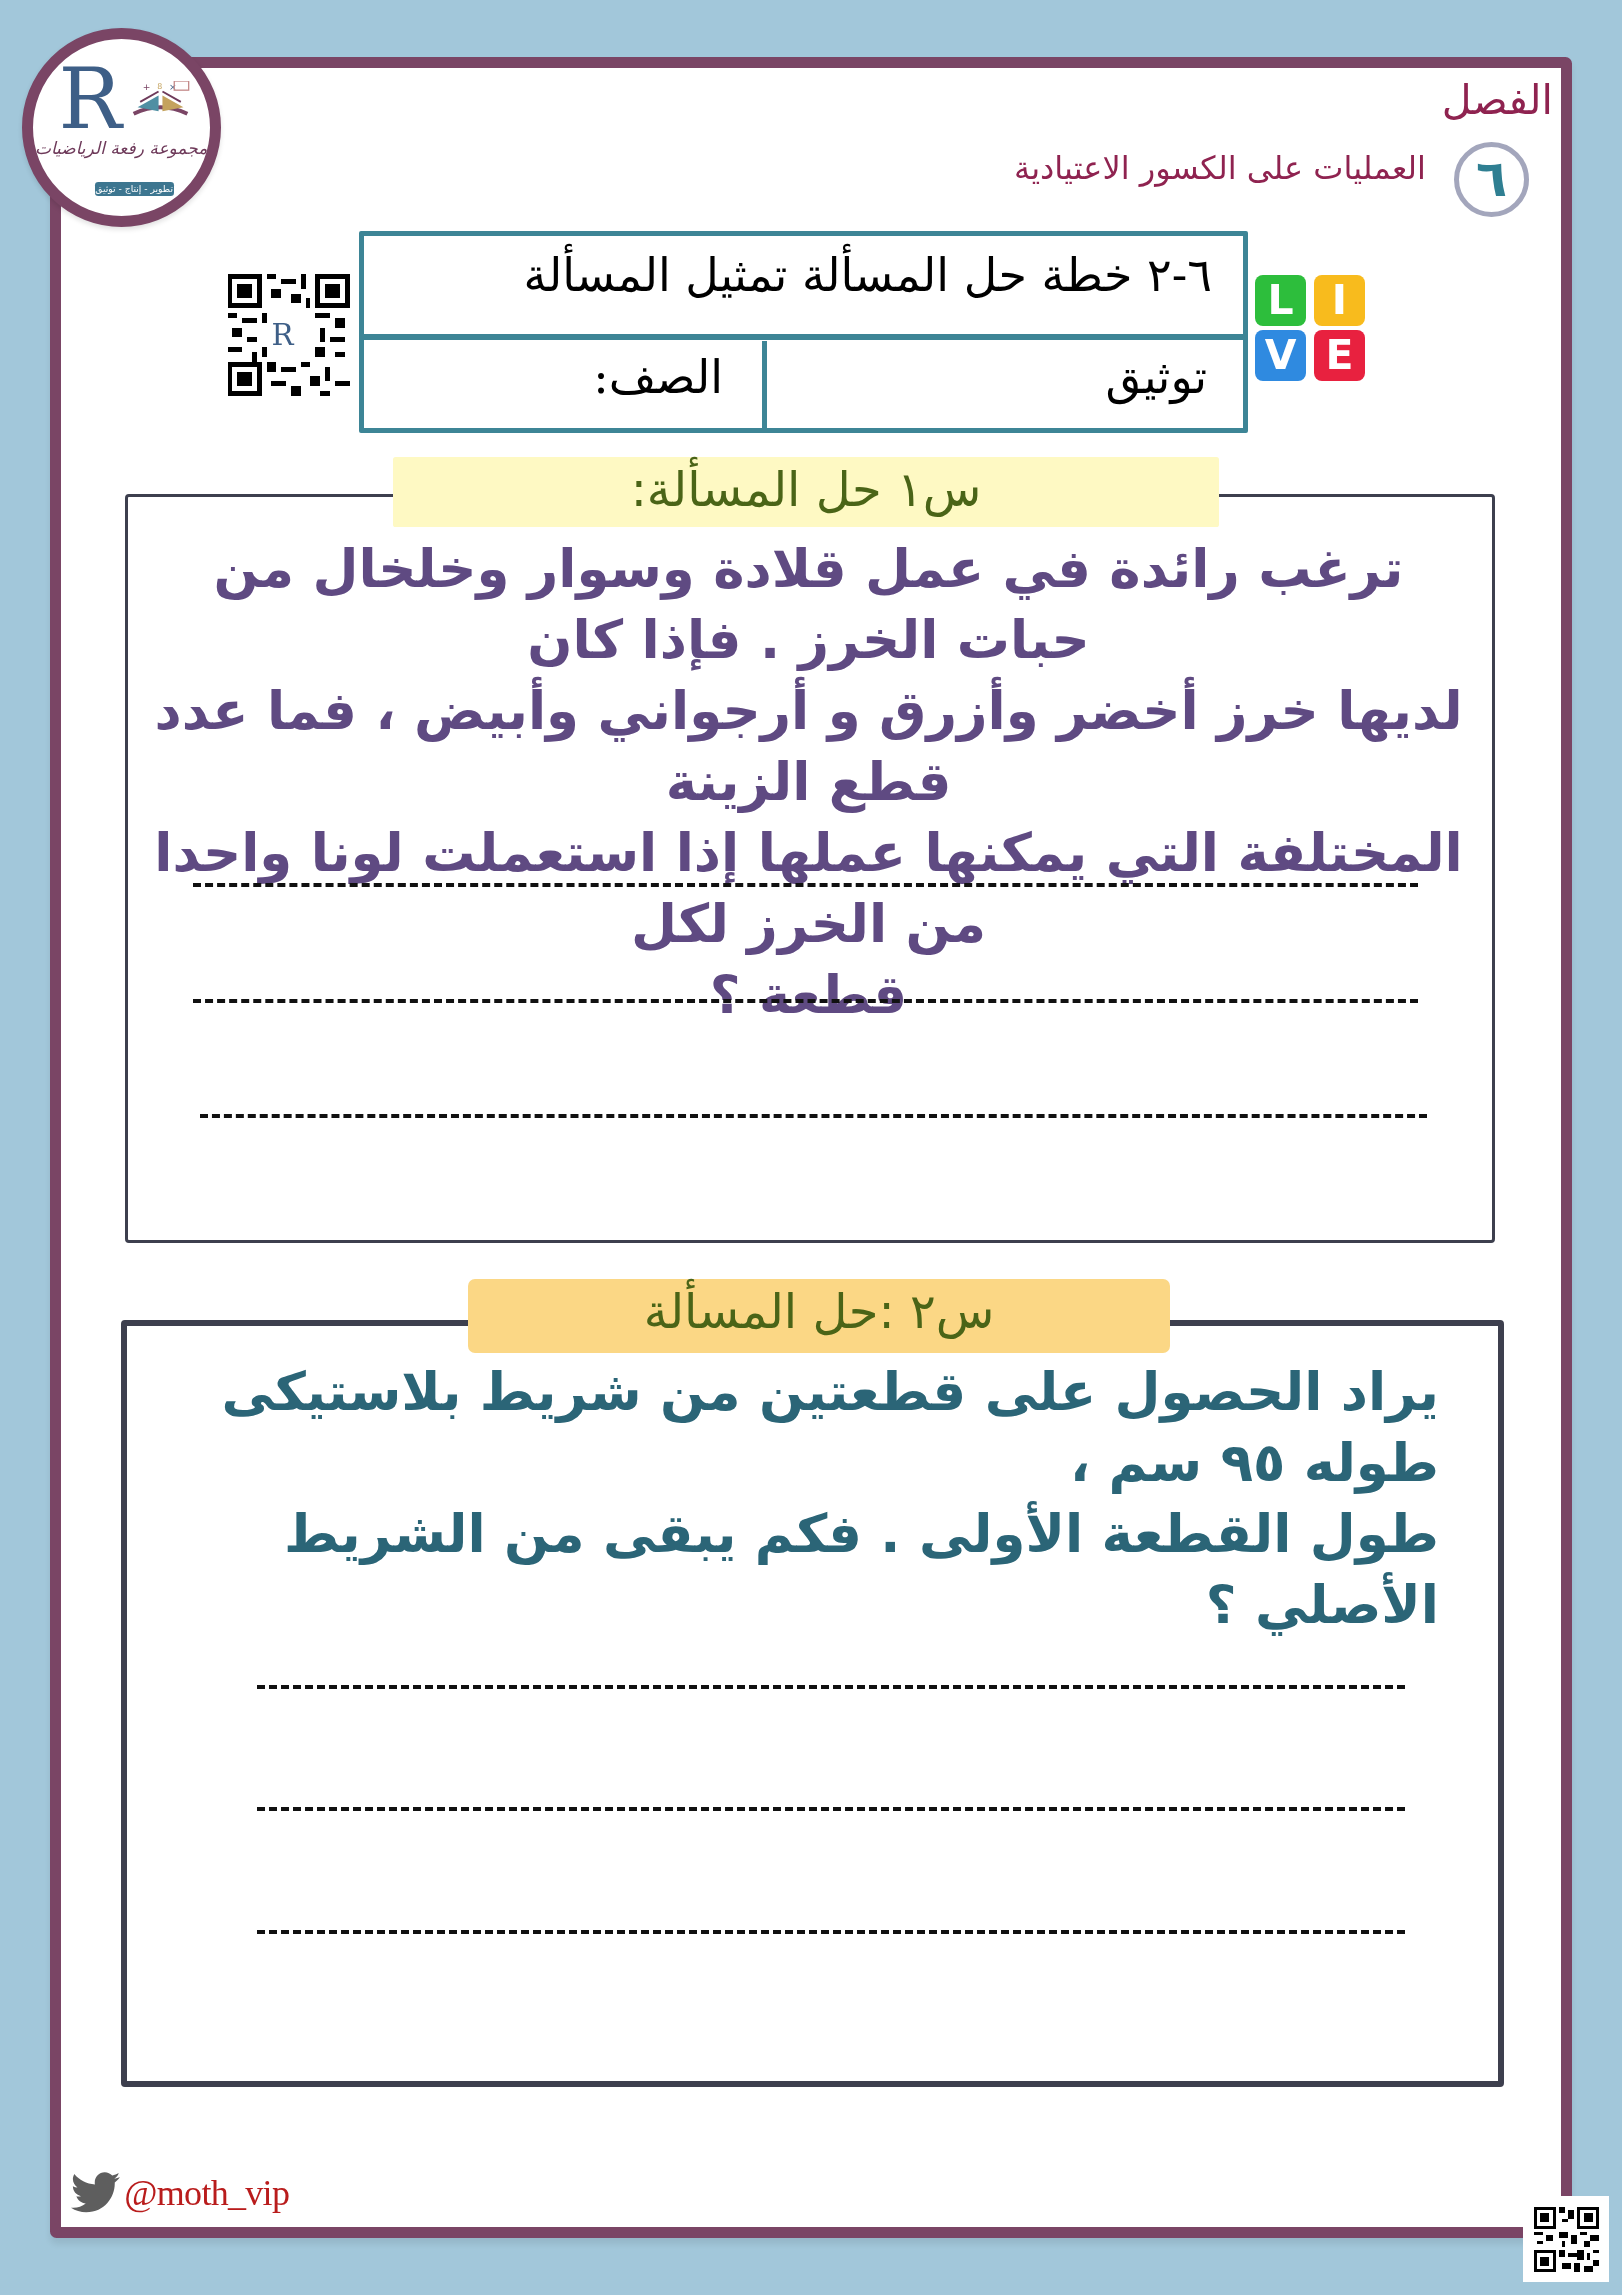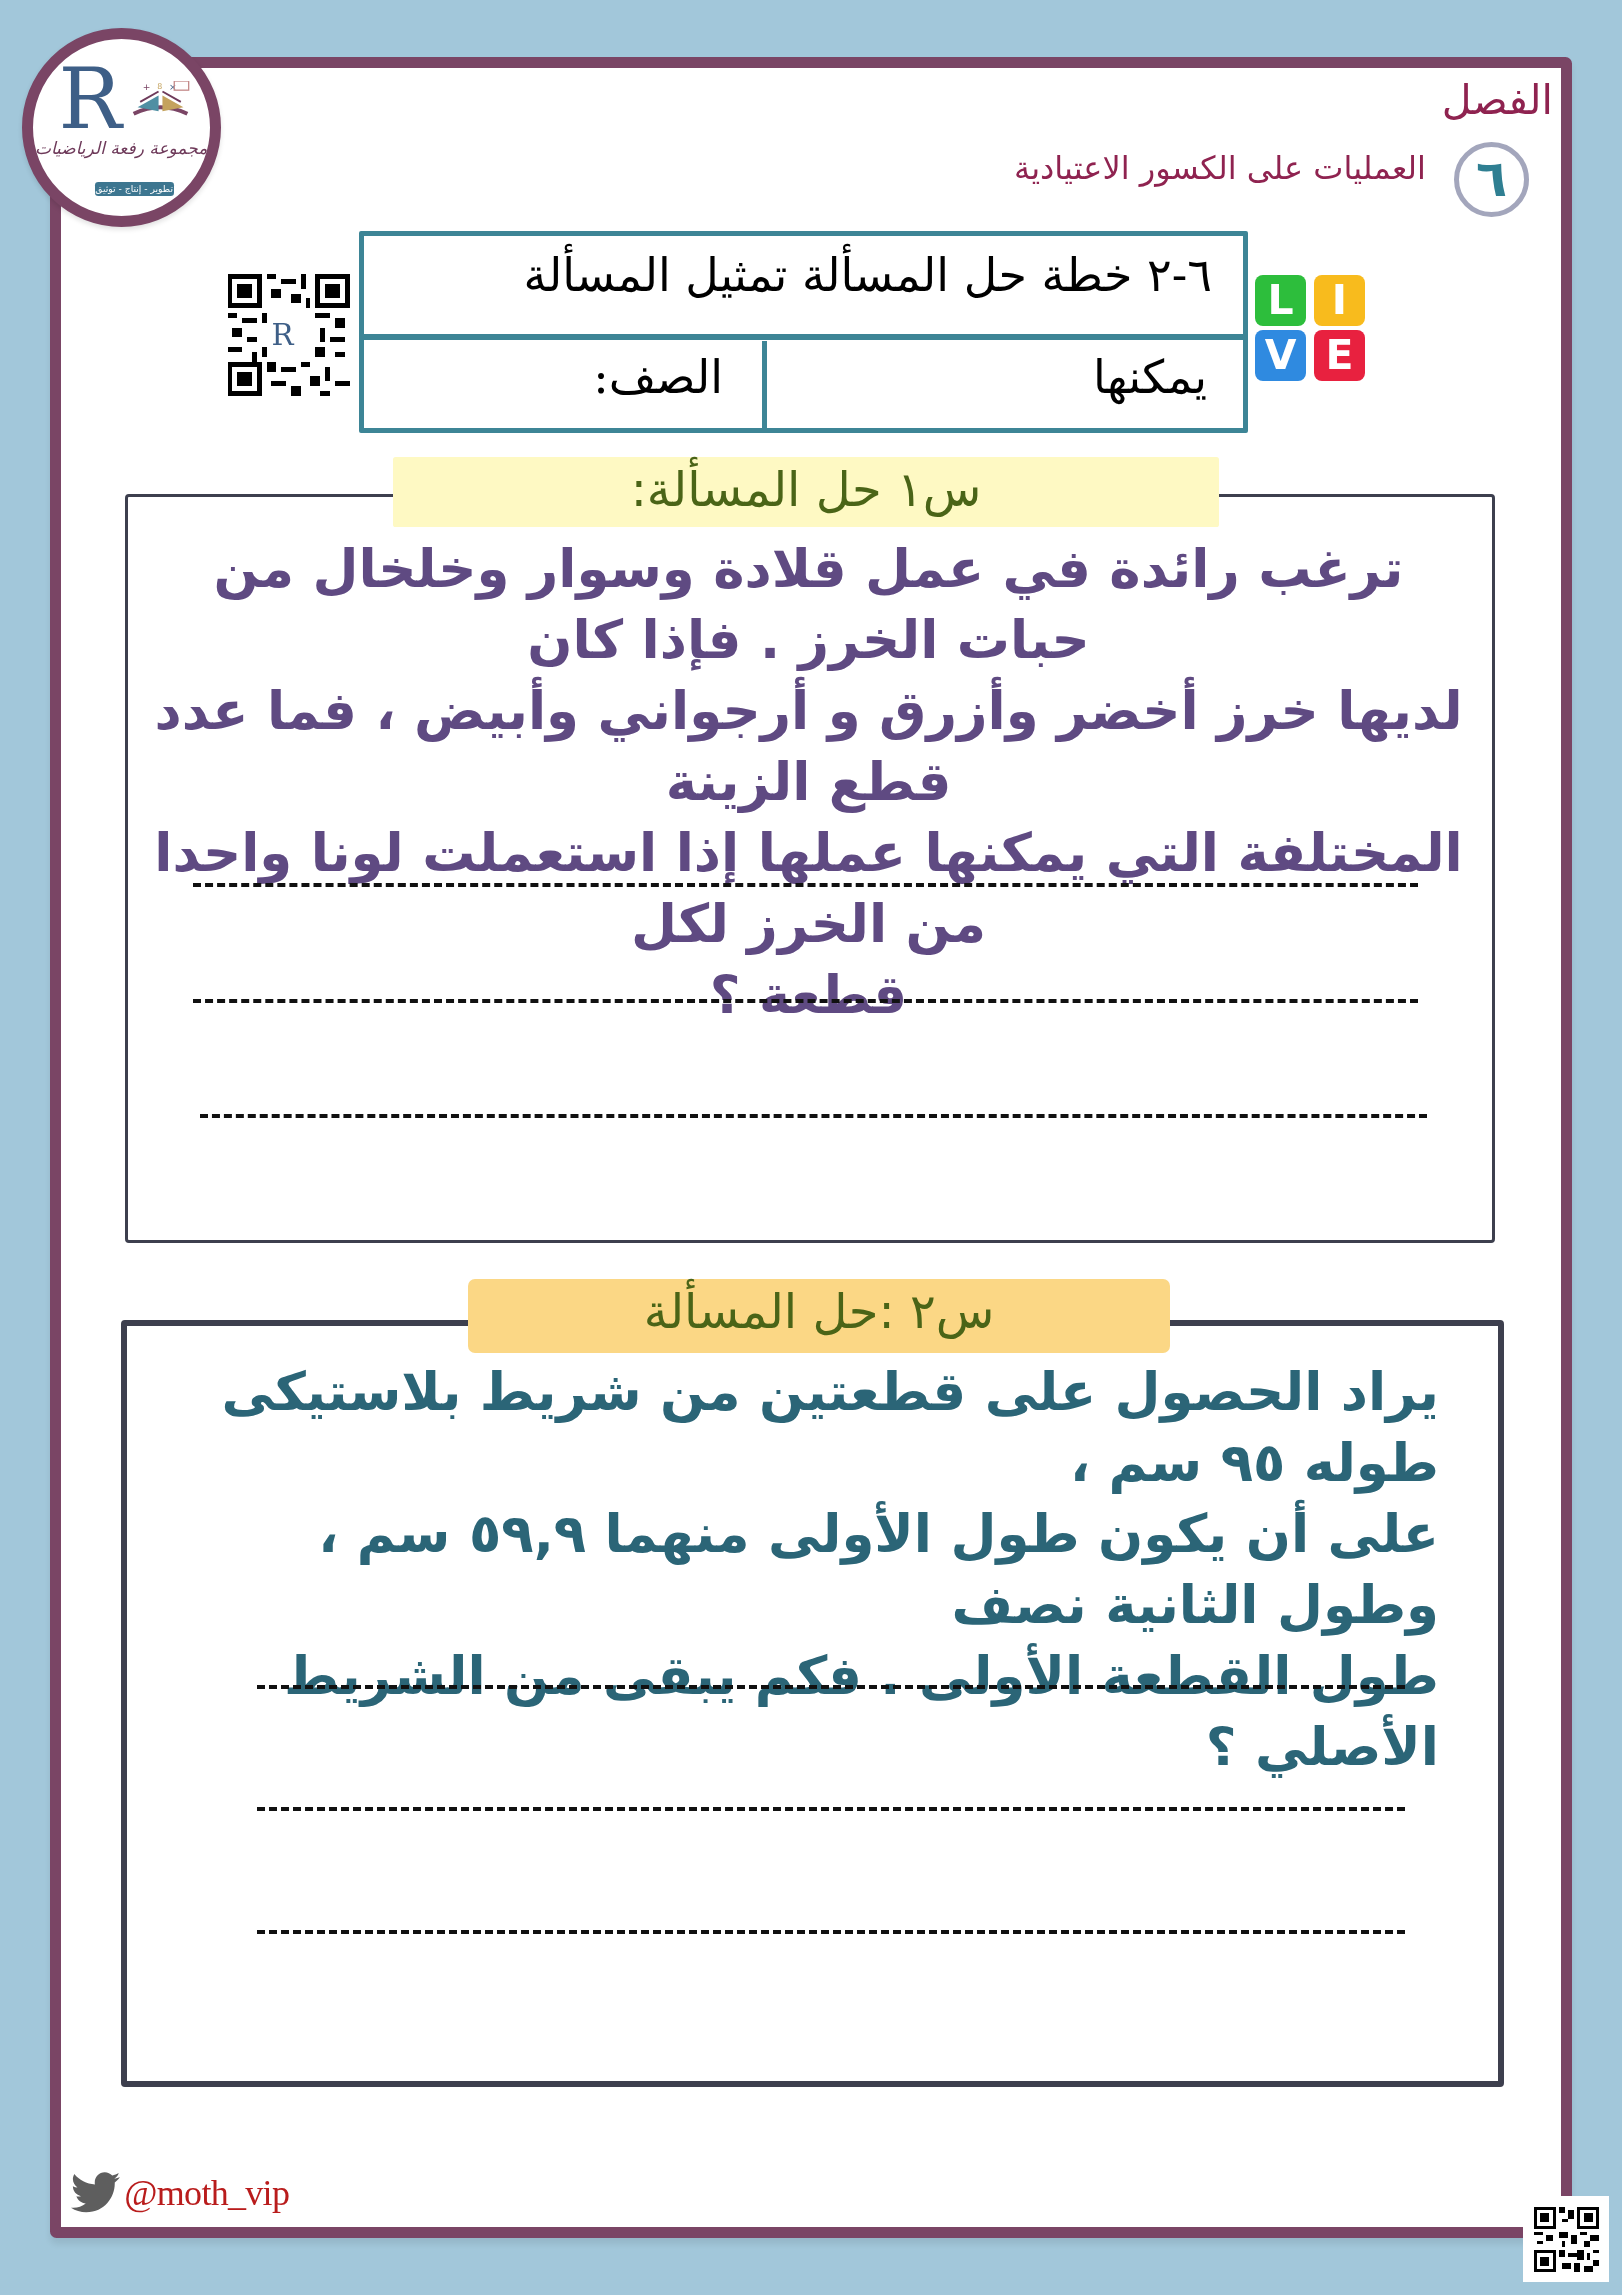--- a/index.html
+++ b/index.html
@@ -204,21 +204,21 @@
 </div>
 
 <div id="hdr-table" class="abs">
   <div class="row1">
     <span class="lesson">٦-٢ خطة حل المسألة تمثيل المسألة</span>
   </div>
   <div class="cell-class">
     <span class="lbl">الصف:</span>
   </div>
   <div class="cell-name">
-    <span class="lbl">يمكنها</span>
+    <span class="lbl">توثيق</span>
   </div>
 </div>
 
 <div class="abs" style="left:1255px; top:275px; width:111px; height:106px;">
   <div class="tile" style="left: 0px; top: 0px; background: rgb(45, 190, 60);">L</div>
   <div class="tile" style="left: 59px; top: 0px; background: rgb(248, 187, 29);">I</div>
   <div class="tile" style="left: 0px; top: 55px; background: rgb(47, 138, 224);">V</div>
   <div class="tile" style="left: 59px; top: 55px; background: rgb(232, 33, 63);">E</div>
 </div>
 
@@ -231,21 +231,20 @@
   <div>قطعة ؟</div>
 </div>
 <div class="dash" style="left:193px; width:1225px; top:883px;"></div>
 <div class="dash" style="left:193px; width:1225px; top:999px;"></div>
 <div class="dash" style="left:200px; width:1227px; top:1114px;"></div>
 
 <div id="q2-box" class="qbox"></div>
 <div id="q2-pill" class="pill">س٢ :حل المسألة</div>
 <div id="q2-text" class="qtext">
   <div>يراد الحصول على قطعتين من شريط بلاستيكى طوله ٩٥ سم ،</div>
-  <div>على أن يكون طول الأولى منهما ٥٩,٩ سم ، وطول الثانية نصف</div>
   <div>طول القطعة الأولى . فكم يبقى من الشريط الأصلي ؟</div>
 </div>
 <div class="dash" style="left:257px; width:1148px; top:1685px;"></div>
 <div class="dash" style="left:257px; width:1148px; top:1807px;"></div>
 <div class="dash" style="left:257px; width:1148px; top:1930px;"></div>
 
 <div id="twitter" class="abs">
   <svg width="50" height="42" viewBox="0 0 24 20">
     <path fill="#5e5e5e" d="M23.6 2.3c-.9.4-1.8.6-2.8.8 1-.6 1.8-1.5 2.1-2.7-.9.6-2 1-3.1 1.2C18.9.6 17.6 0 16.2 0c-2.7 0-4.8 2.2-4.8 4.8 0 .4 0 .8.1 1.1C7.5 5.7 3.9 3.8 1.6.9c-.4.7-.7 1.6-.7 2.4 0 1.7.9 3.2 2.2 4-.8 0-1.5-.2-2.2-.6v.1c0 2.3 1.7 4.3 3.9 4.7-.4.1-.8.2-1.3.2-.3 0-.6 0-.9-.1.6 1.9 2.4 3.3 4.5 3.4-1.7 1.3-3.7 2.1-6 2.1-.4 0-.8 0-1.2-.1 2.1 1.4 4.7 2.2 7.4 2.2 8.9 0 13.7-7.4 13.7-13.7v-.6c1-.7 1.8-1.5 2.4-2.5z"></path>
   </svg>

